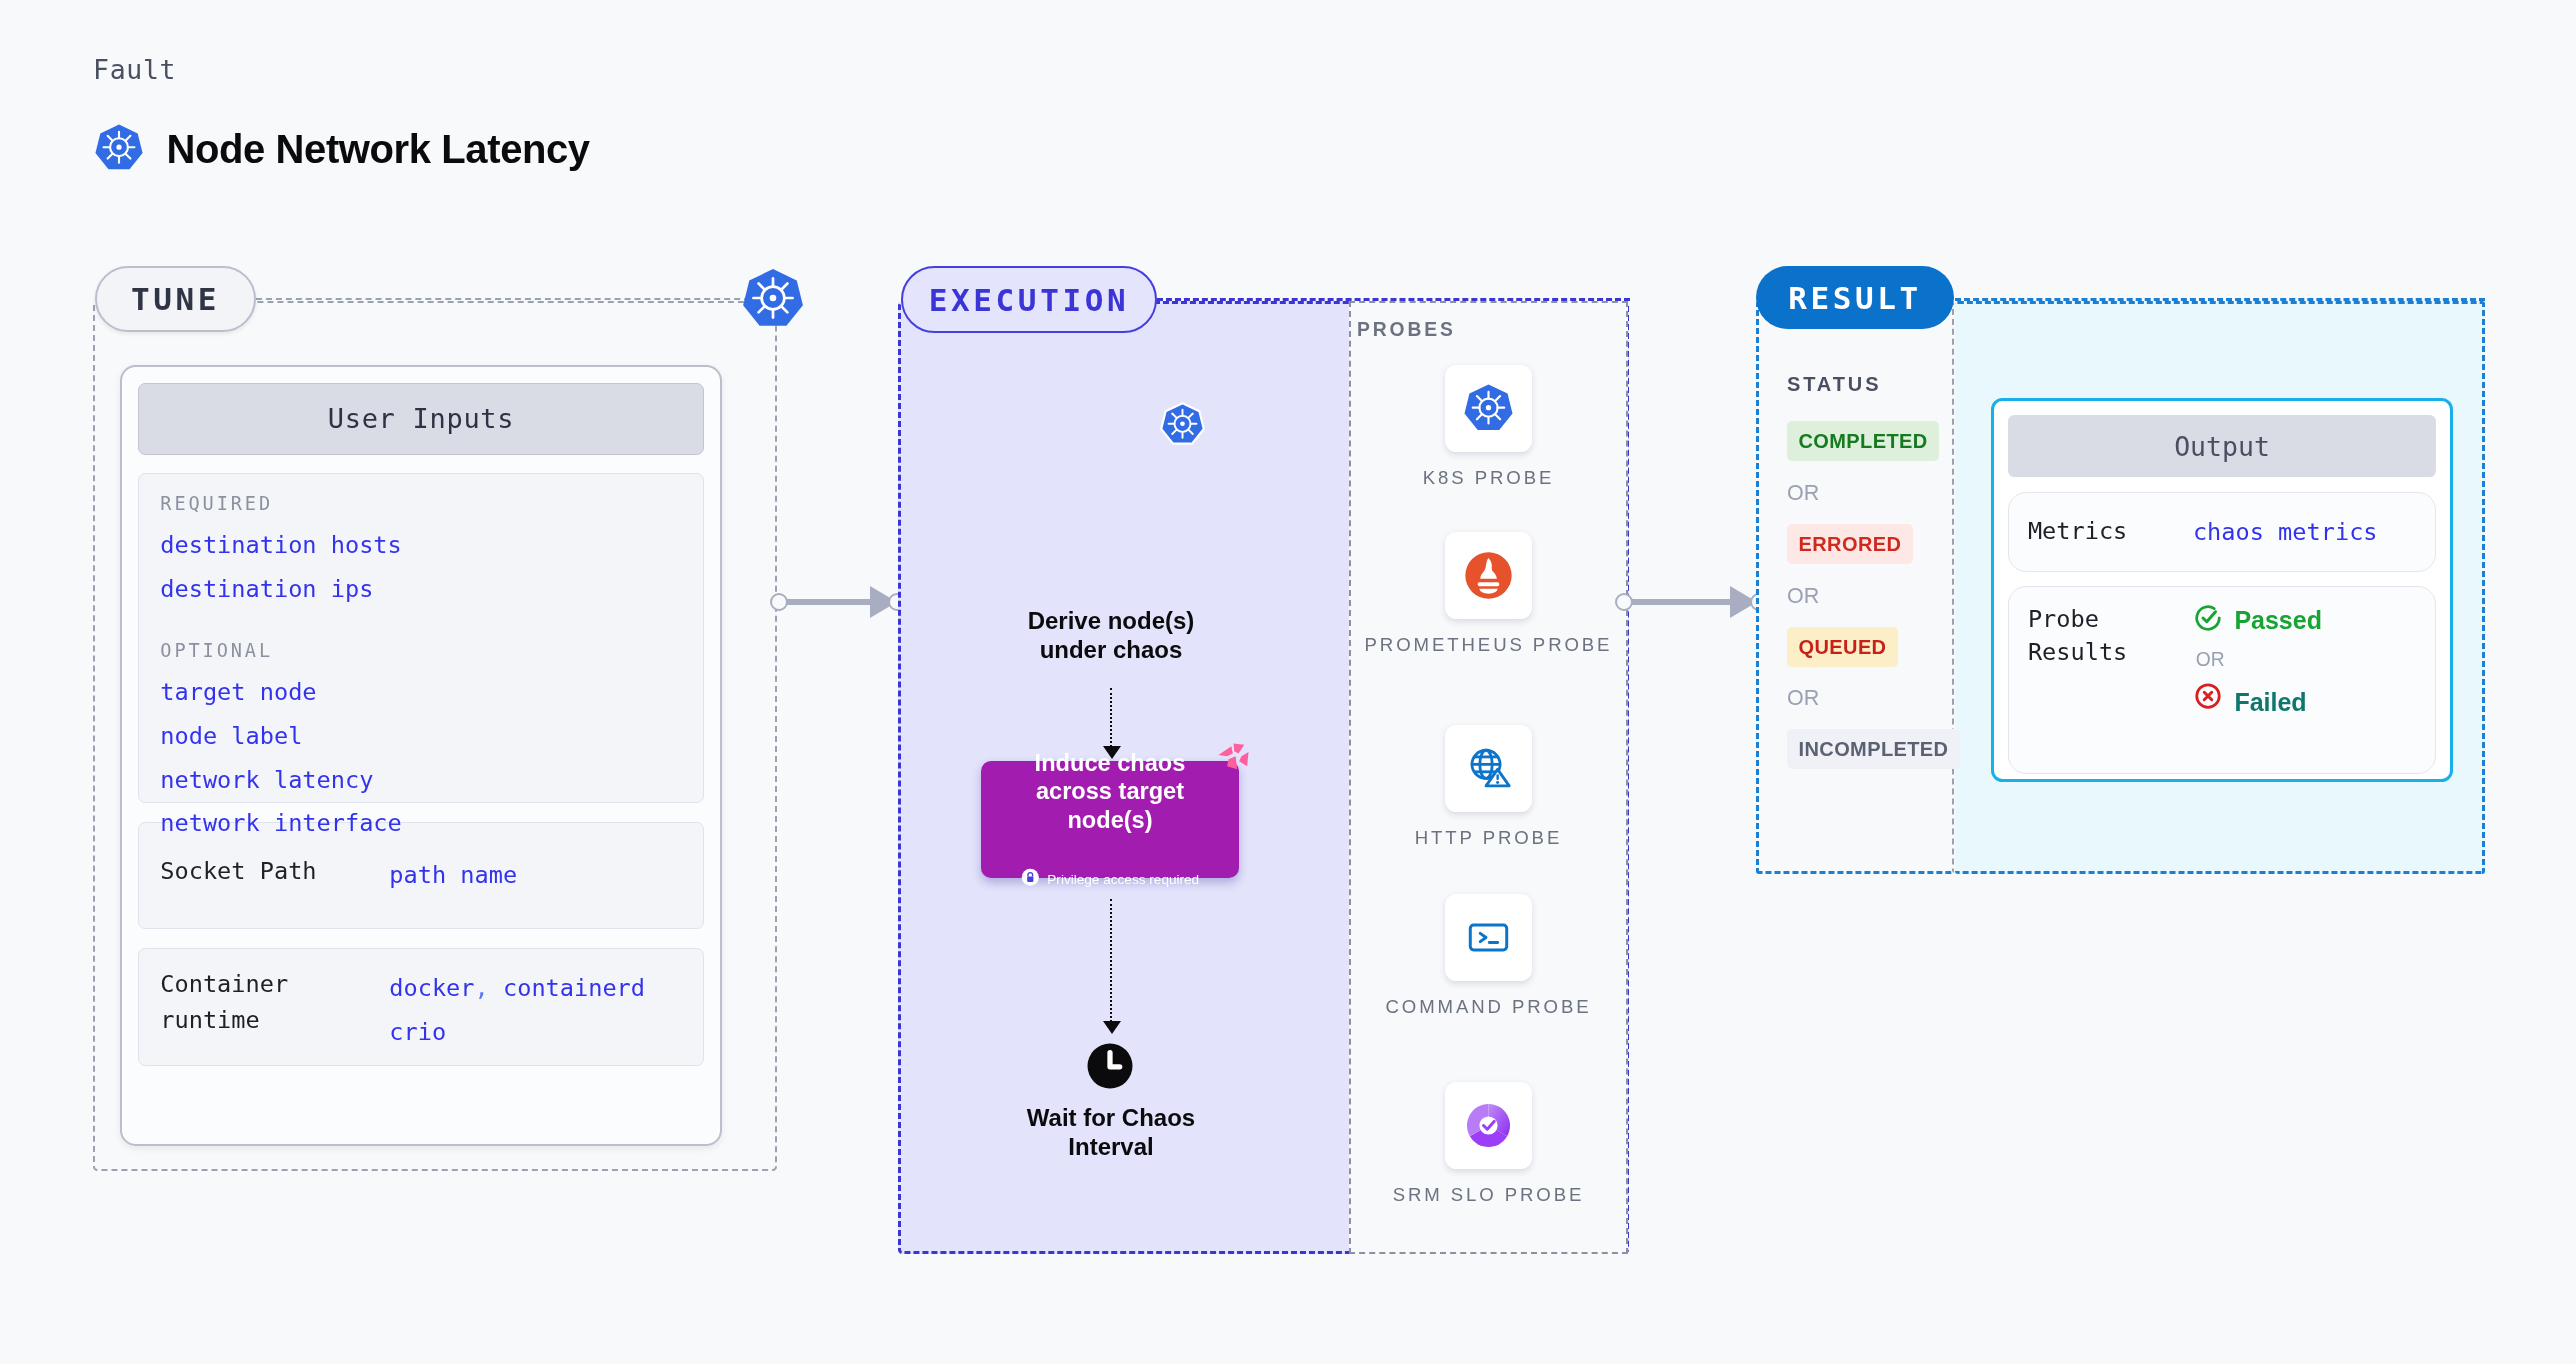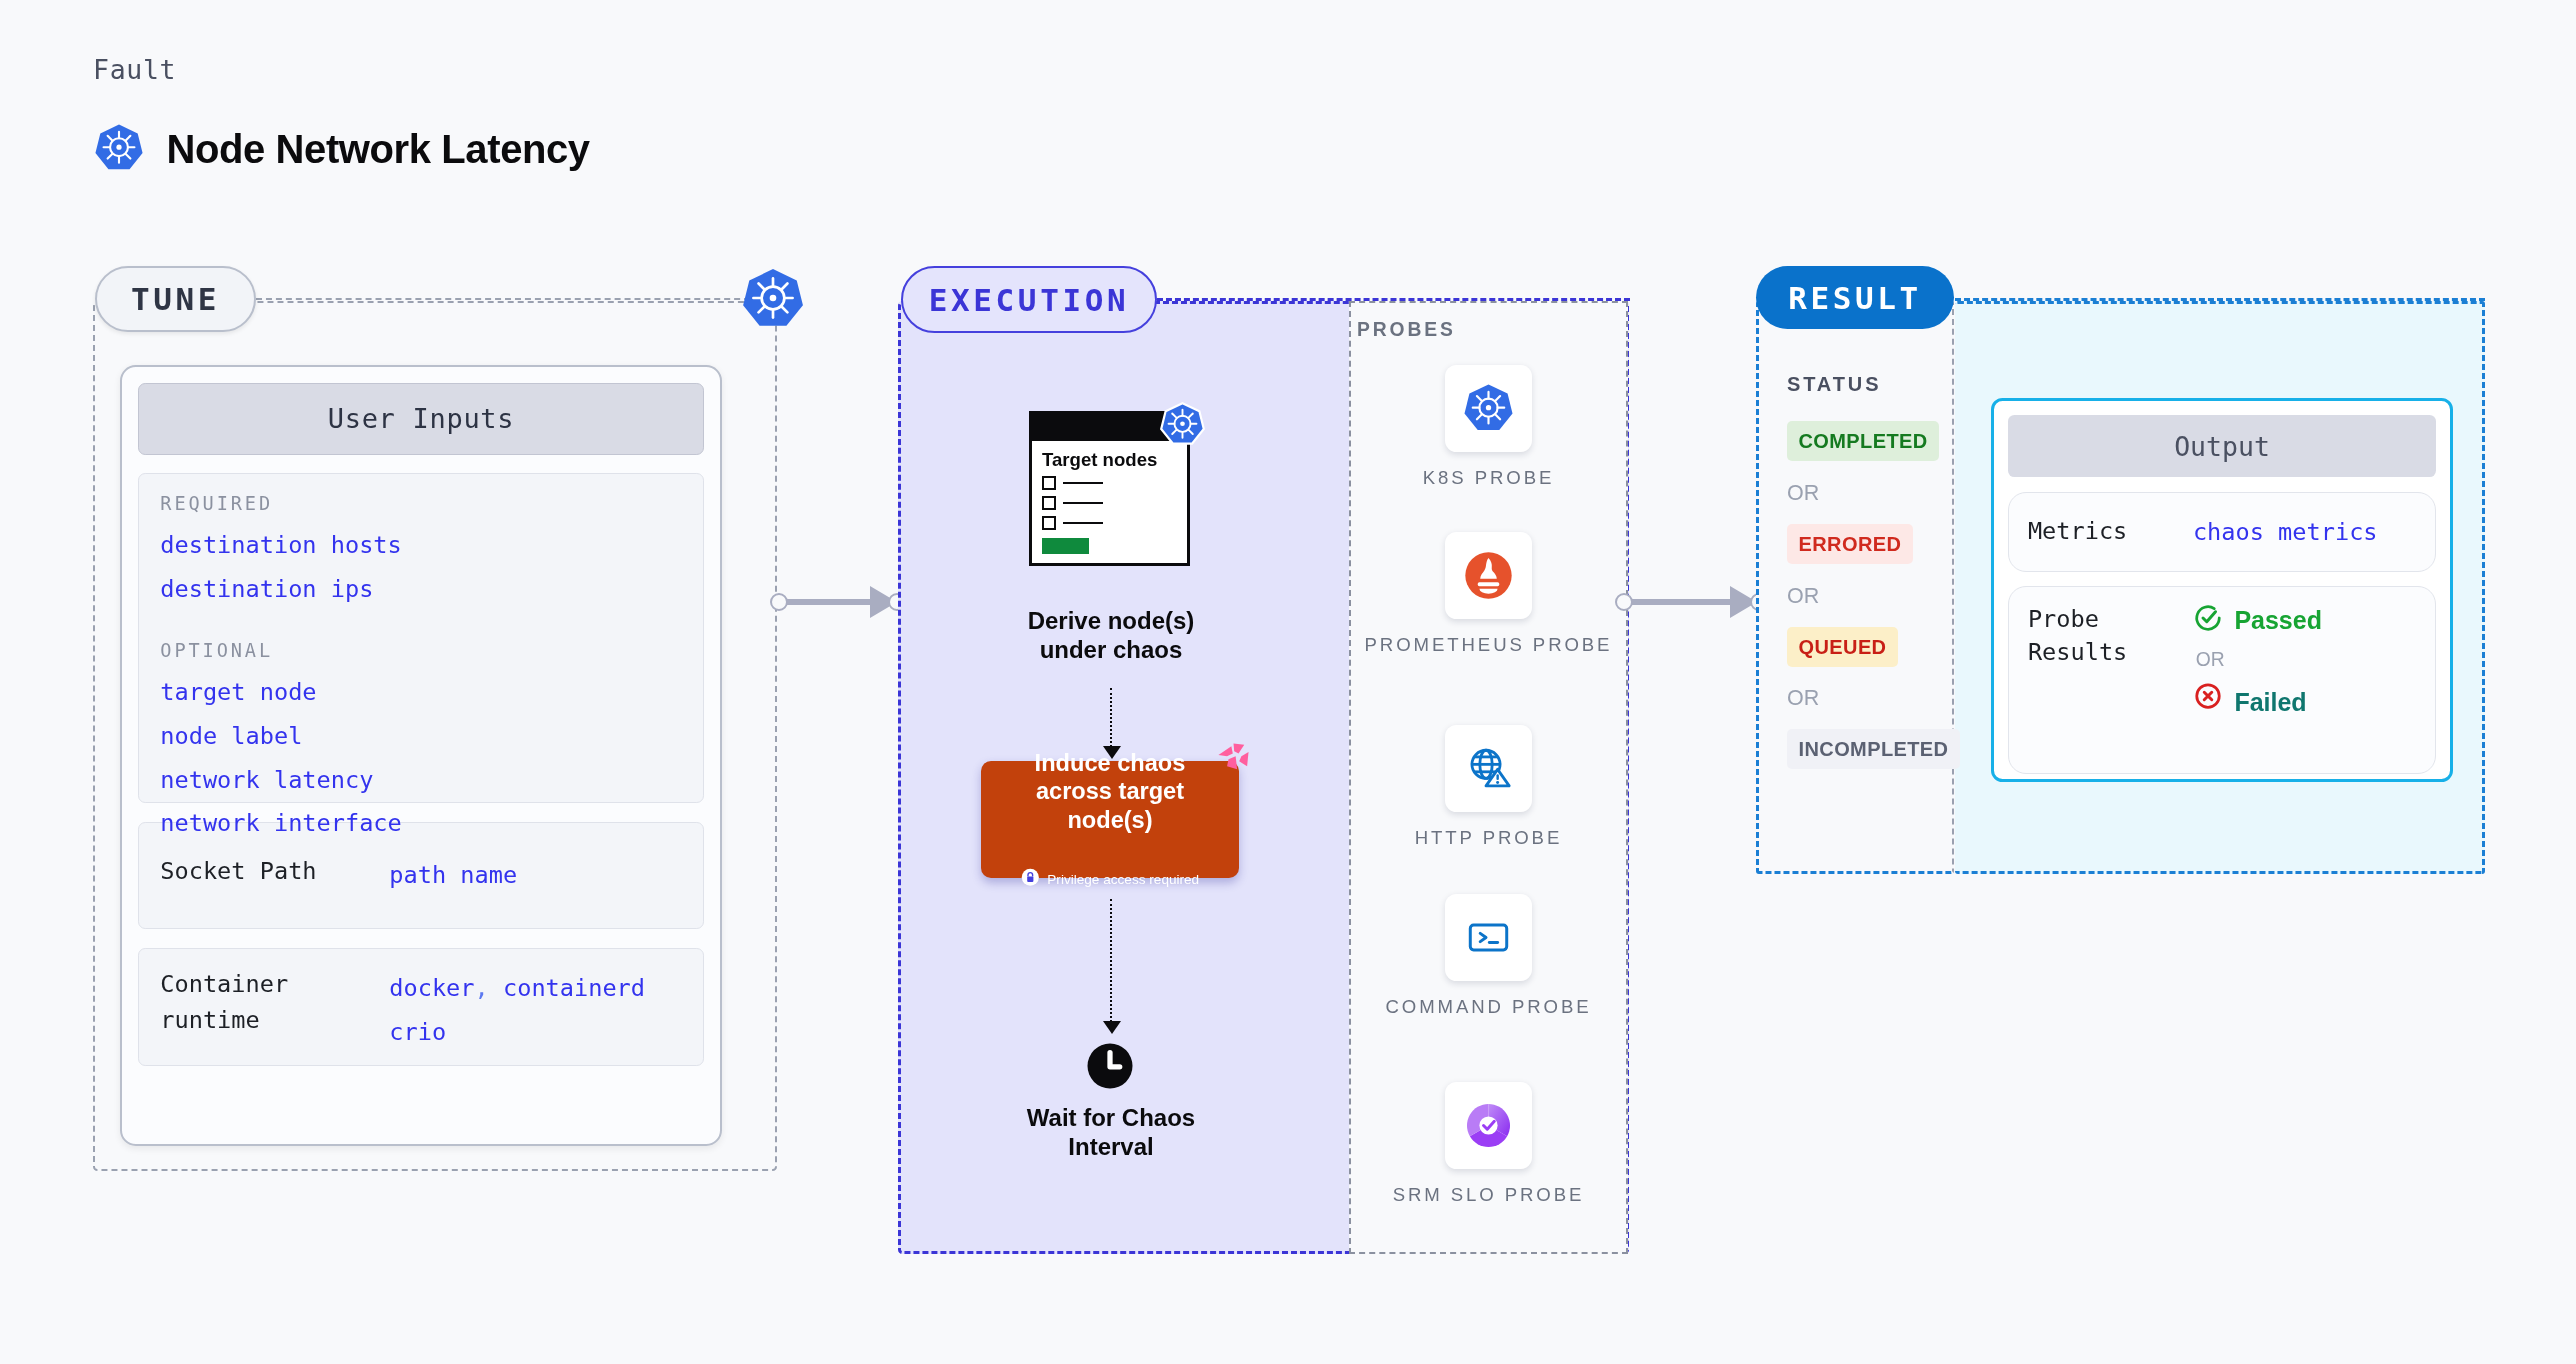--- a/index.html
+++ b/index.html
@@ -140,21 +140,21 @@
   }
   .v-arrow { position: absolute; width: 0; border-left: 2.9px dotted #0b0b0d; }
   .v-arrow::after {
     content: ""; position: absolute; left: -9.3px; bottom: -11.5px;
     border-left: 9.3px solid transparent; border-right: 9.3px solid transparent;
     border-top: 13px solid #0b0b0d;
   }
 
   .chaos-box {
     position: absolute; left: 981px; top: 761px; width: 258px; height: 117px;
-    background: #c2410c; border-radius: 10px;
+    background: #a21caf; border-radius: 10px;
     box-shadow: 0 4.3px 10px rgba(40,35,150,.28);
     display: flex; flex-direction: column; align-items: center; justify-content: center;
     padding: 0 13px;
     gap: 20px;
   }
   .chaos-title {
     font-family: "Liberation Sans", sans-serif;
     font-size: 23.6px; font-weight: bold; color: #fff; text-align: center; line-height: 1.2;
   }
   .chaos-priv {
@@ -329,39 +329,20 @@
     <div class="dot" style="left:0;"></div>
     <div class="dot" style="left:118px;"></div>
   </div>
 
   <div class="stage" id="exec-box"></div>
   <div class="stage-pill" id="exec-pill">EXECUTION</div>
   <div class="exec-dash-line"></div>
   <div class="stage" id="probes-box"></div>
   <div class="probes-label">PROBES</div>
 
-  <div class="tn-card">
-    <div class="tn-bar"></div>
-    <div class="tn-body">
-      <div class="tn-title">Target nodes</div>
-      <div class="tn-line">
-          <span class="tn-chk"></span>
-          <span class="tn-rule"></span>
-        </div>
-      <div class="tn-line">
-          <span class="tn-chk"></span>
-          <span class="tn-rule"></span>
-        </div>
-      <div class="tn-line">
-          <span class="tn-chk"></span>
-          <span class="tn-rule"></span>
-        </div>
-      <div class="tn-green"></div>
-    </div>
-  </div>
   <div class="tn-k8s">
     <svg width="47" height="47" viewBox="0 0 64 64">
       <polygon points="32,3 55,14 61,38 45,58 19,58 3,38 9,14" fill="#326ce5" stroke="#fff" stroke-width="3"></polygon>
       <g fill="none" stroke="#fff" stroke-width="2.6" stroke-linecap="round">
         <circle cx="32" cy="31" r="11"></circle>
           <circle cx="32" cy="31" r="3.2" fill="#fff" stroke="none"></circle>
         <line x1="32" y1="12" x2="32" y2="20"></line>
           <line x1="32" y1="42" x2="32" y2="50"></line>
         <line x1="13" y1="31" x2="21" y2="31"></line>
           <line x1="43" y1="31" x2="51" y2="31"></line>

